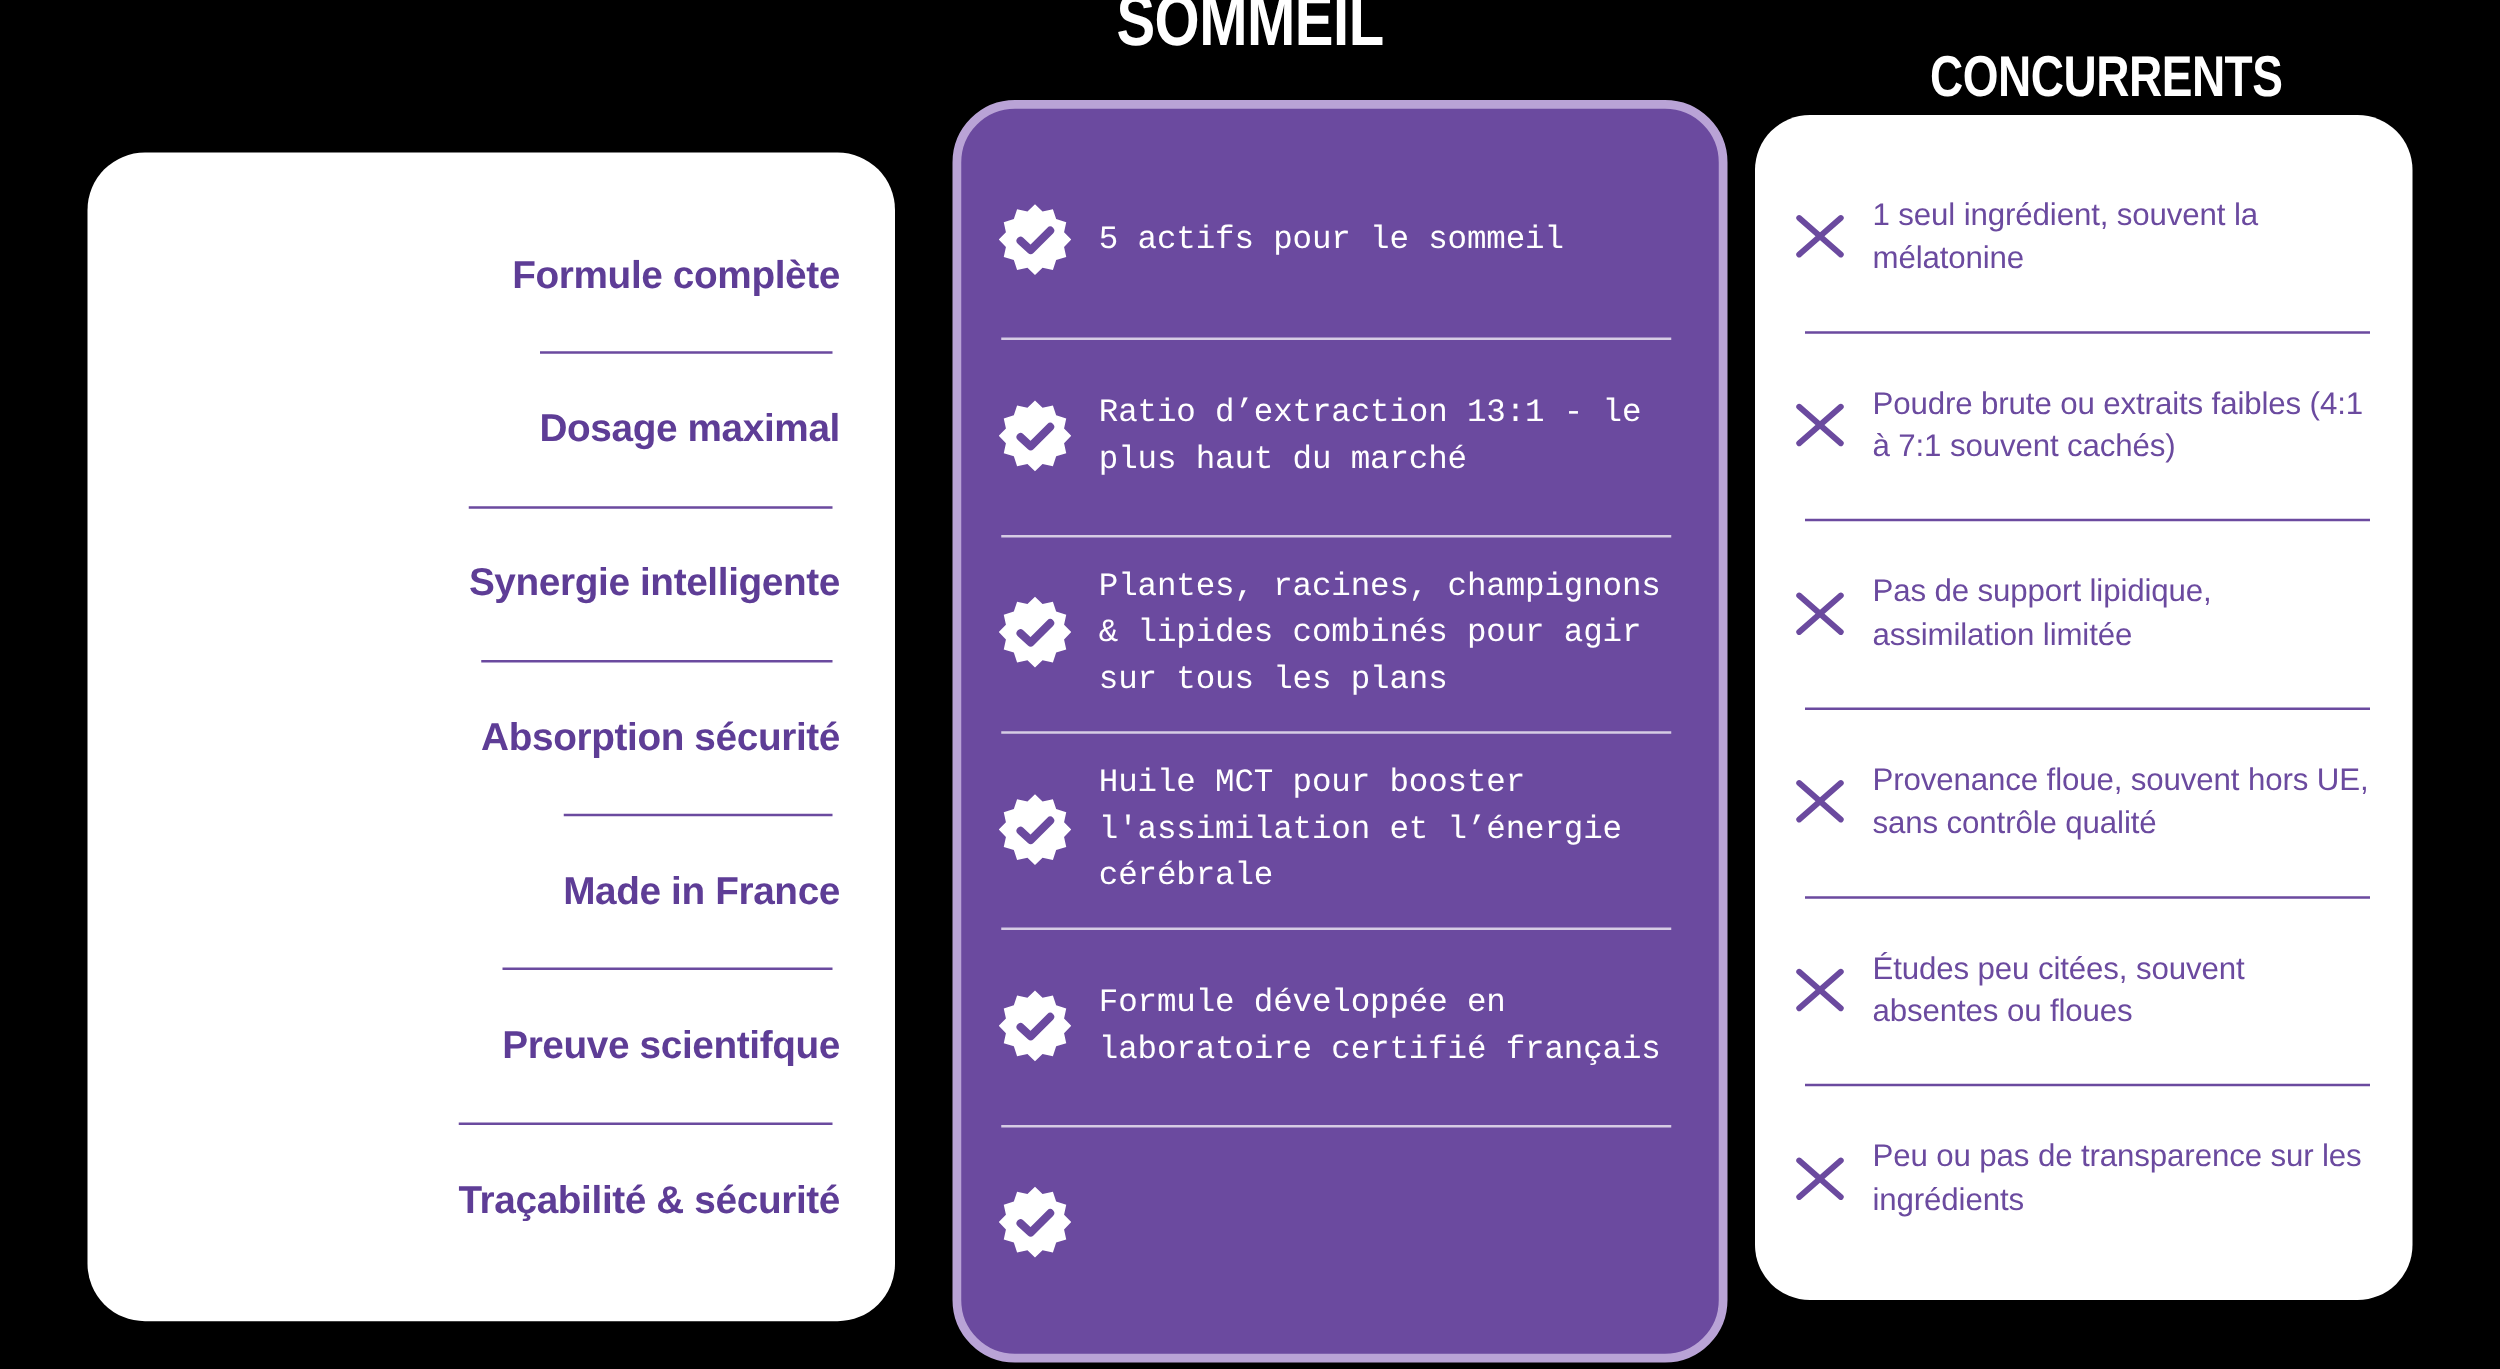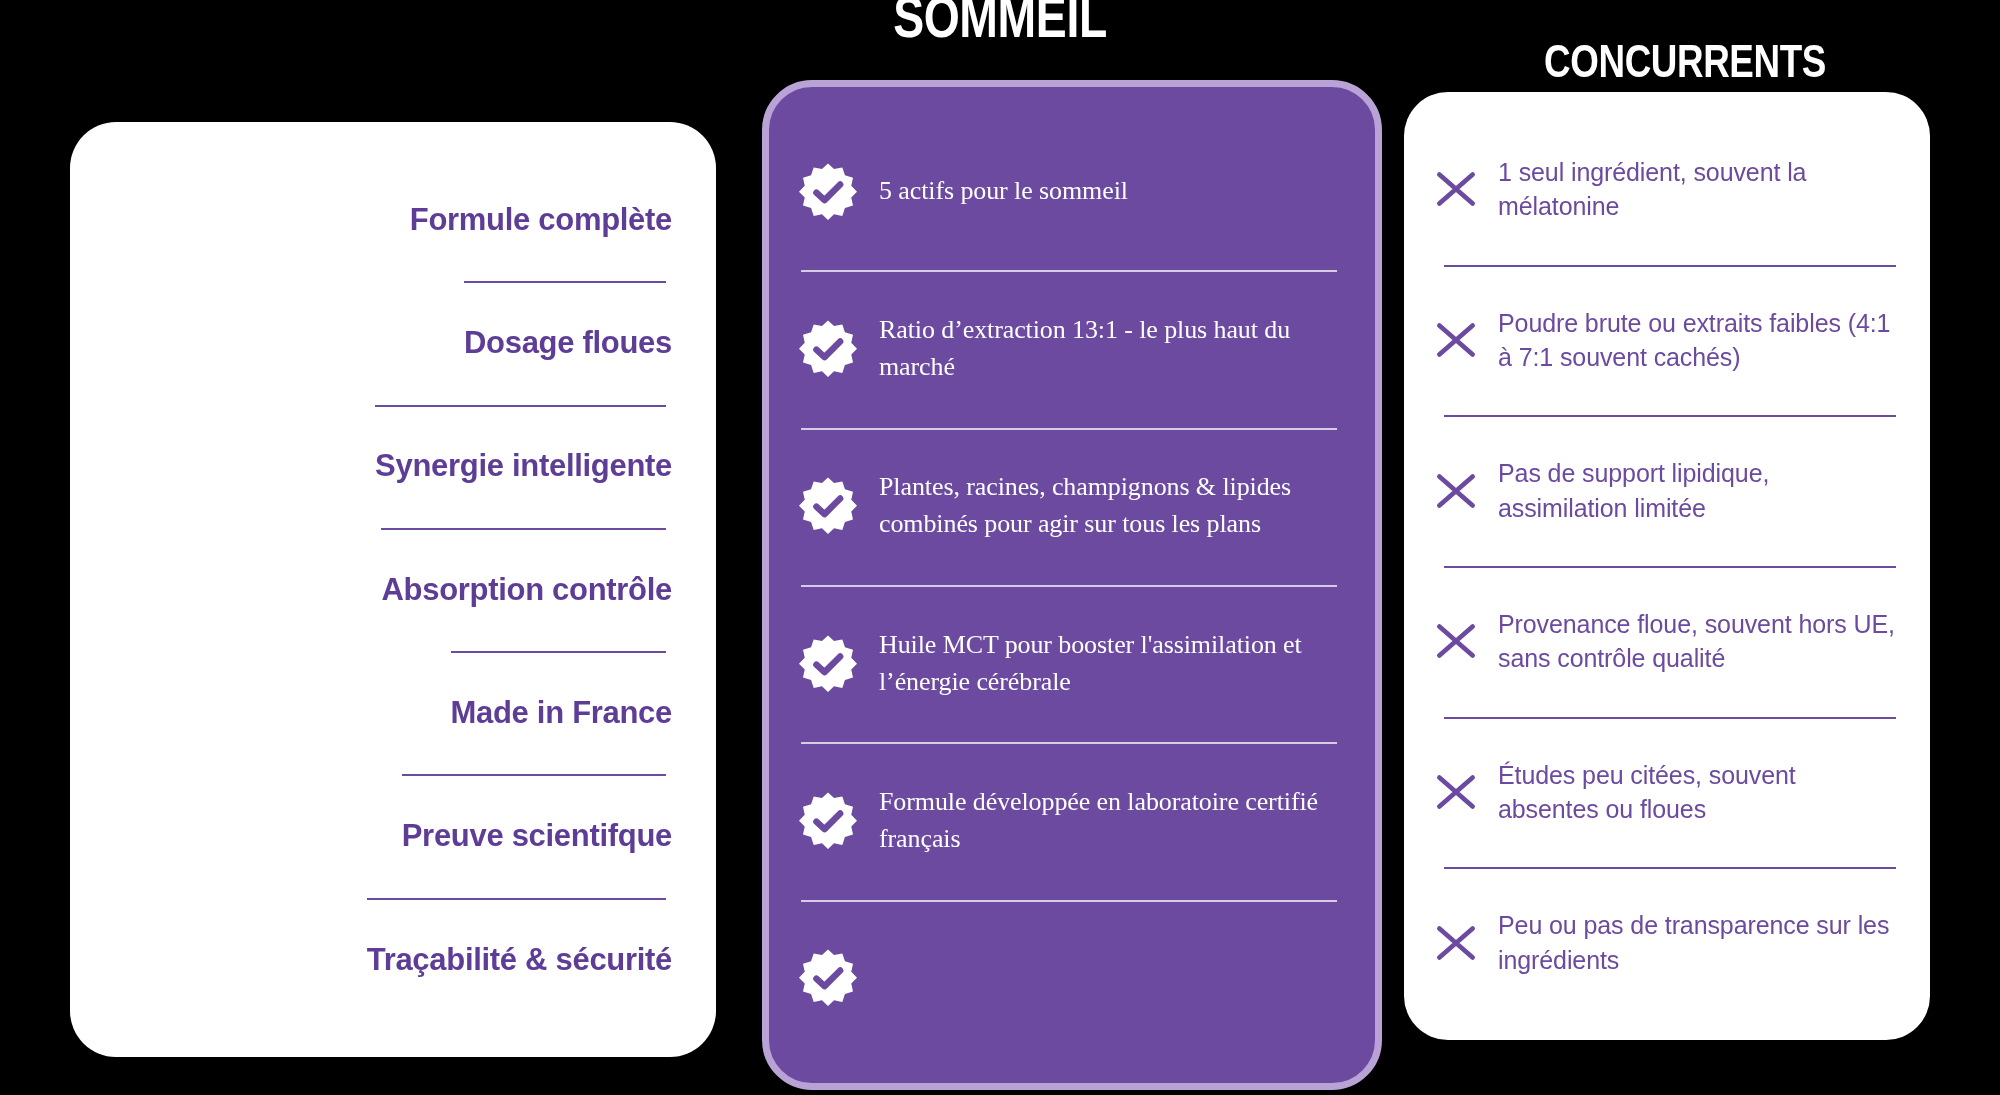--- a/index.html
+++ b/index.html
@@ -131,21 +131,21 @@
 
   .badge-icon {
     flex: 0 0 auto;
     width: 58px;
     height: 58px;
     display: block;
   }
 
   .product-text {
     color: #ffffff;
-    font-family: Liberation Serif, serif;
+    font-family: Liberation Mono, monospace;
     font-weight: normal;
     font-size: 26px;
     line-height: 1.42;
     letter-spacing: -0.1px;
   }
 
   
   #card-competitors {
     left: 1404px;
     top: 92px;
@@ -202,27 +202,27 @@
   <div class="col-heading" id="heading-sommeil">SOMMEIL</div>
 
   <div class="col-heading" id="heading-concurrents">CONCURRENTS</div>
 
   <div class="card" id="card-benefits">
 
     <div class="benefit-row">
       <span class="benefit-label">Formule complète</span>
     </div>
     <div class="benefit-row">
-      <span class="benefit-label">Dosage floues</span>
+      <span class="benefit-label">Dosage maximal</span>
     </div>
     <div class="benefit-row">
       <span class="benefit-label">Synergie intelligente</span>
     </div>
     <div class="benefit-row">
-      <span class="benefit-label">Absorption contrôle</span>
+      <span class="benefit-label">Absorption sécurité</span>
     </div>
     <div class="benefit-row">
       <span class="benefit-label">Made in France</span>
     </div>
     <div class="benefit-row">
       <span class="benefit-label">Preuve scientifque</span>
     </div>
     <div class="benefit-row">
       <span class="benefit-label">Traçabilité &amp; sécurité</span>
     </div>

